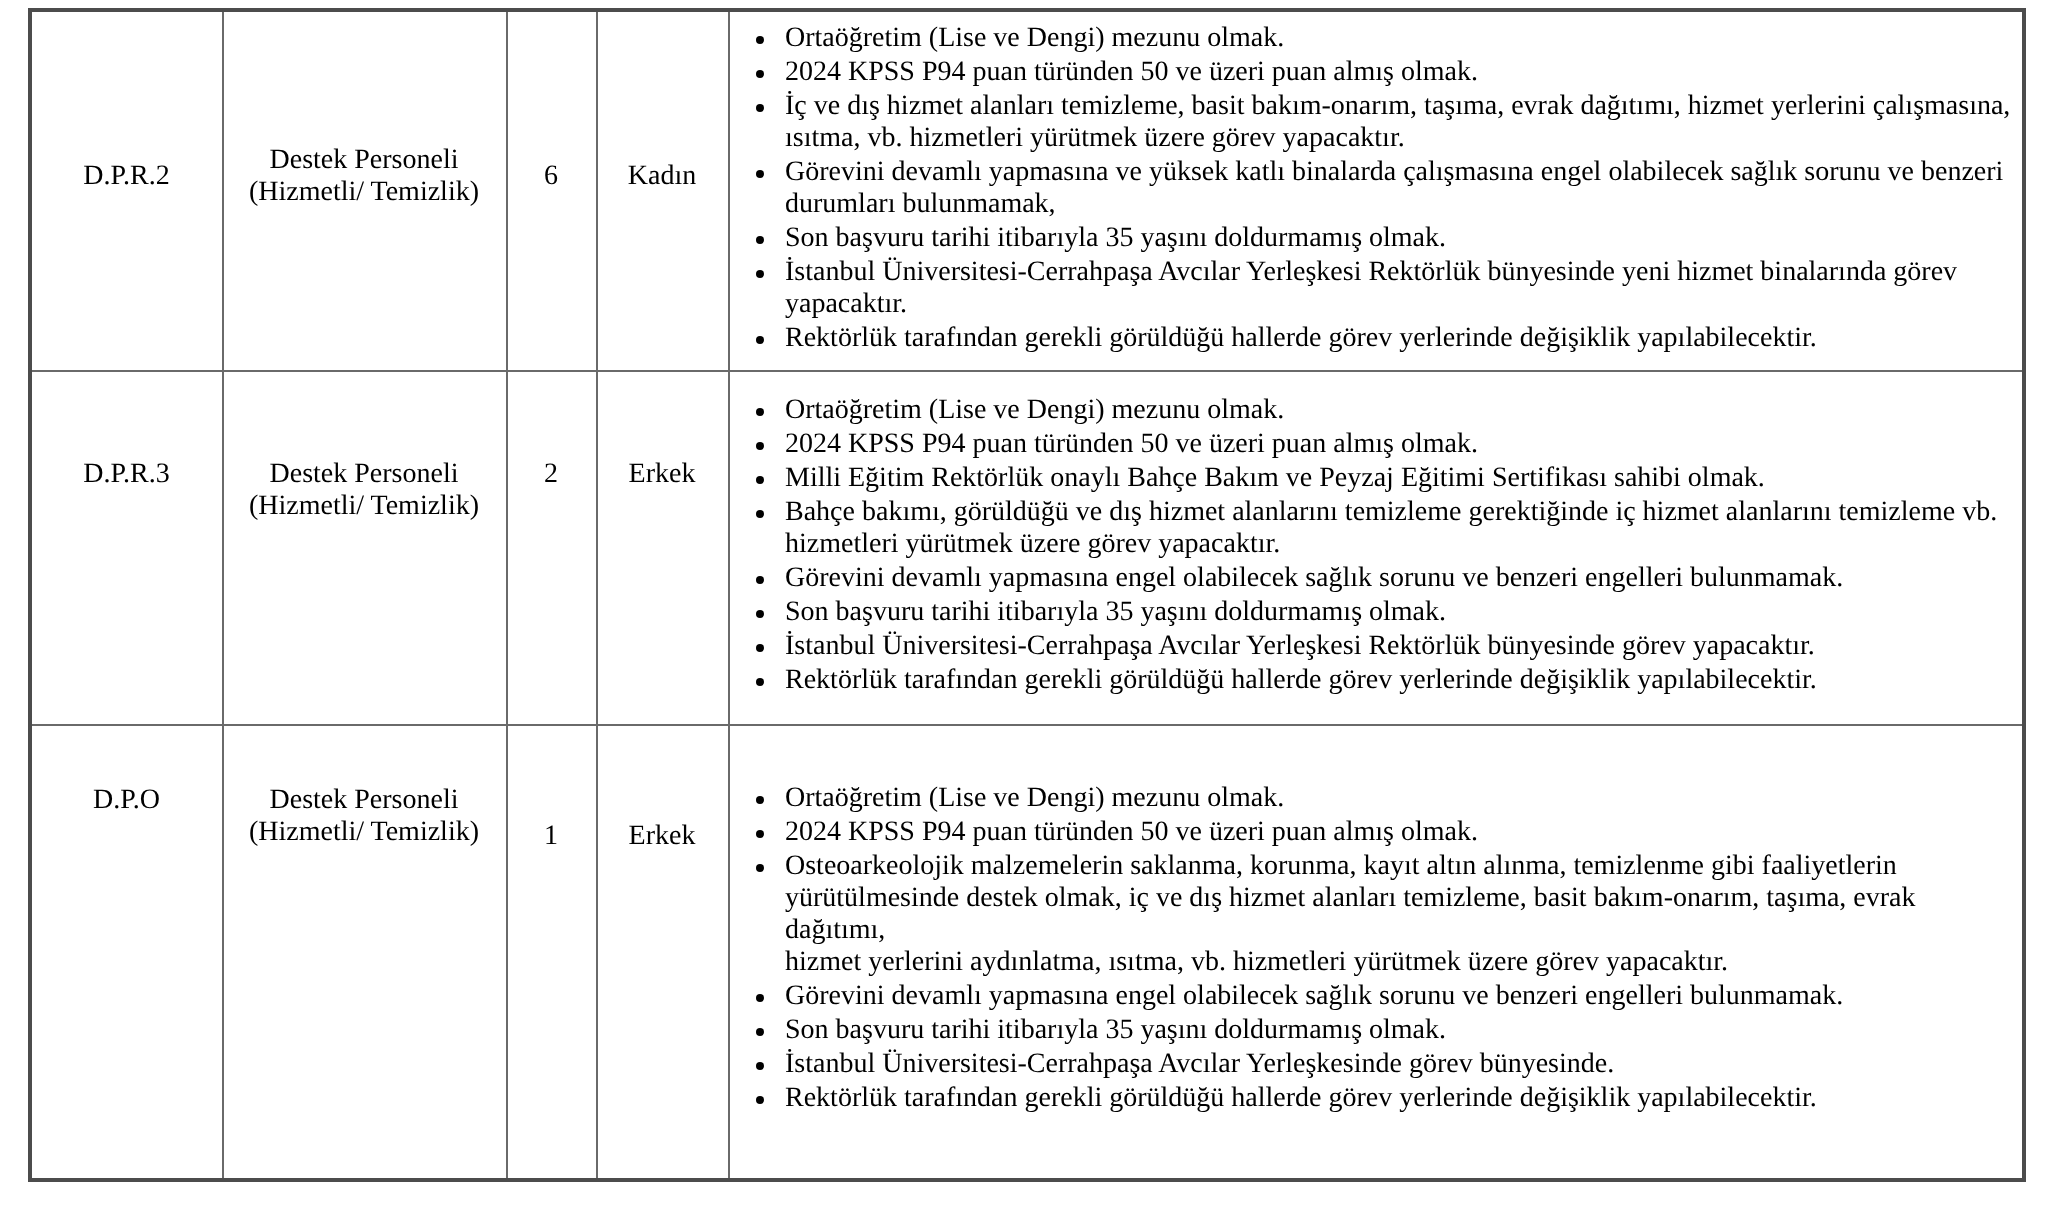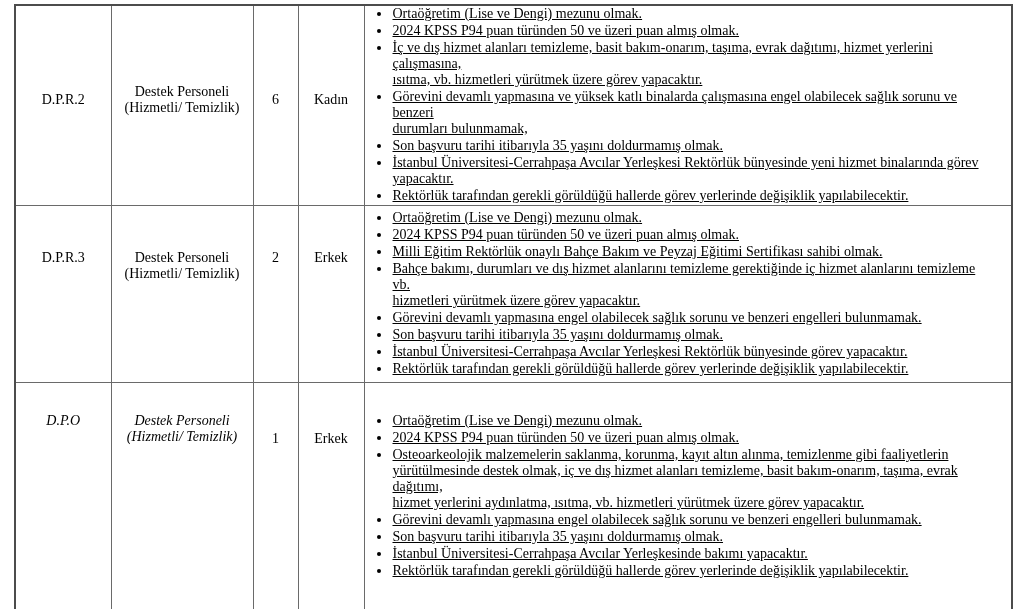--- a/index.html
+++ b/index.html
@@ -54,41 +54,39 @@
     padding-bottom: 12px;
   }
   tr.row-1 td.col-code, tr.row-1 td.col-title,
   tr.row-1 td.col-count, tr.row-1 td.col-gender {
     vertical-align: top;
     padding-top: 44px;
   }
   tr.row-2 td.col-code, tr.row-2 td.col-title {
     vertical-align: top;
     padding-top: 30px;
-    font-style: italic;
   }
   tr.row-2 td.col-count, tr.row-2 td.col-gender {
     vertical-align: top;
     padding-top: 48px;
   }
 
   td.col-reqs {
     vertical-align: top;
     padding: 6px 6px 0 0;
   }
   td.col-reqs ul {
     margin: 0;
     padding: 0 0 0 27px;
     list-style-type: disc;
   }
   td.col-reqs li {
     white-space: pre-line;
-    margin: 0 16px 1px 0;
+    margin: 0 4px 1px 0;
     padding-left: 1px;
-    text-decoration: underline;
   }
 </style>
 </head>
 <body>
 
 <div class="page">
   <table class="job-table">
     <colgroup>
       <col style="width:96px">
       <col style="width:142px">
@@ -139,21 +137,21 @@
       <span class="cell-text">2</span>
     </td>
     <td class="col-gender">
       <span class="cell-text">Erkek</span>
     </td>
     <td class="col-reqs">
       <ul>
               <li>Ortaöğretim (Lise ve Dengi) mezunu olmak.</li>
               <li>2024 KPSS P94 puan türünden 50 ve üzeri puan almış olmak.</li>
               <li>Milli Eğitim Rektörlük onaylı Bahçe Bakım ve Peyzaj Eğitimi Sertifikası sahibi olmak.</li>
-              <li>Bahçe bakımı, durumları ve dış hizmet alanlarını temizleme gerektiğinde iç hizmet alanlarını temizleme vb.
+              <li>Bahçe bakımı, görüldüğü ve dış hizmet alanlarını temizleme gerektiğinde iç hizmet alanlarını temizleme vb.
 hizmetleri yürütmek üzere görev yapacaktır.</li>
               <li>Görevini devamlı yapmasına engel olabilecek sağlık sorunu ve benzeri engelleri bulunmamak.</li>
               <li>Son başvuru tarihi itibarıyla 35 yaşını doldurmamış olmak.</li>
               <li>İstanbul Üniversitesi-Cerrahpaşa Avcılar Yerleşkesi Rektörlük bünyesinde görev yapacaktır.</li>
               <li>Rektörlük tarafından gerekli görüldüğü hallerde görev yerlerinde değişiklik yapılabilecektir.</li>
             </ul>
     </td>
   </tr>
 
   <tr class="row-2">
@@ -172,20 +170,20 @@
     </td>
     <td class="col-reqs">
       <ul>
               <li>Ortaöğretim (Lise ve Dengi) mezunu olmak.</li>
               <li>2024 KPSS P94 puan türünden 50 ve üzeri puan almış olmak.</li>
               <li>Osteoarkeolojik malzemelerin saklanma, korunma, kayıt altın alınma, temizlenme gibi faaliyetlerin
 yürütülmesinde destek olmak, iç ve dış hizmet alanları temizleme, basit bakım-onarım, taşıma, evrak dağıtımı,
 hizmet yerlerini aydınlatma, ısıtma, vb. hizmetleri yürütmek üzere görev yapacaktır.</li>
               <li>Görevini devamlı yapmasına engel olabilecek sağlık sorunu ve benzeri engelleri bulunmamak.</li>
               <li>Son başvuru tarihi itibarıyla 35 yaşını doldurmamış olmak.</li>
-              <li>İstanbul Üniversitesi-Cerrahpaşa Avcılar Yerleşkesinde bakımı yapacaktır.</li>
+              <li>İstanbul Üniversitesi-Cerrahpaşa Avcılar Yerleşkesinde görev bünyesinde.</li>
               <li>Rektörlük tarafından gerekli görüldüğü hallerde görev yerlerinde değişiklik yapılabilecektir.</li>
             </ul>
     </td>
   </tr>
 </tbody>
   </table>
 </div>
 
 </body></html>

